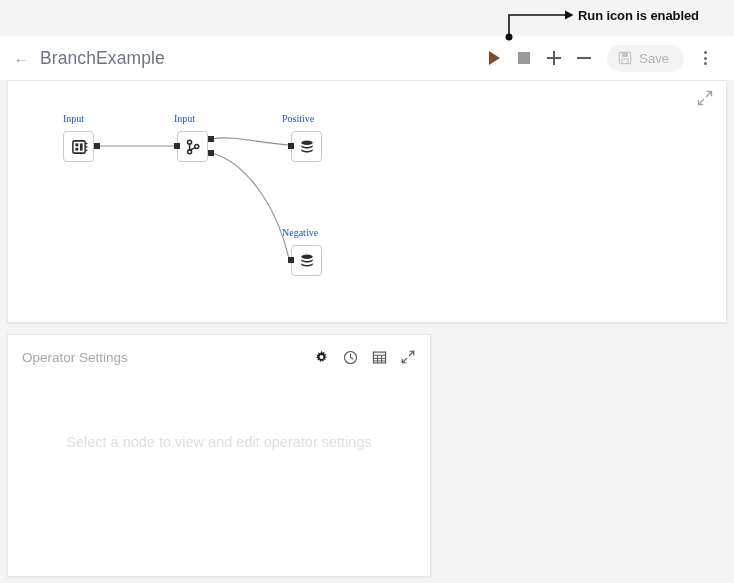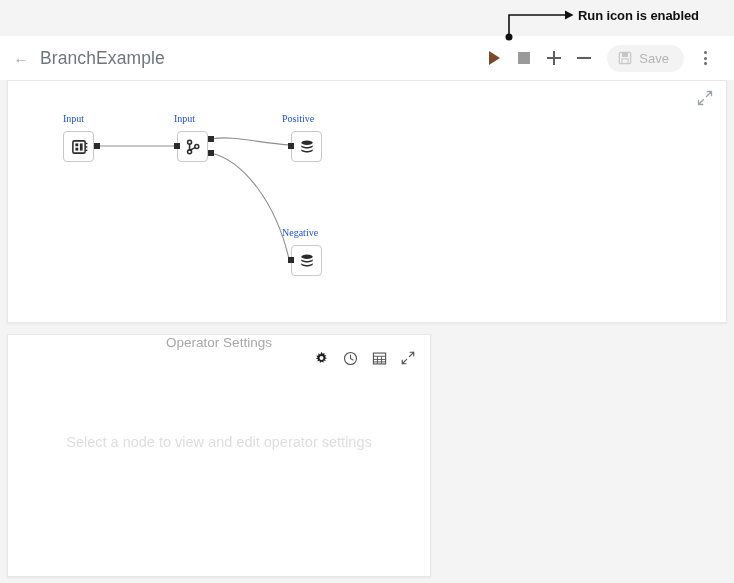--- a/index.html
+++ b/index.html
@@ -187,21 +187,20 @@
   }
   .panel-operator { left: 7px;   top: 334px; width: 424px; height: 243px; }
   .panel-schema   { left: 443px; top: 334px; width: 284px; height: 243px; }
 
   .panel-head {
     position: relative;
     height: 44px;
     display: flex;
     align-items: center;
     padding: 0 14px 0 14px;
-    flex-direction: column;
   }
   .panel-title {
     font-size: 13.5px;
     color: #a8a8a8;
     font-weight: 400;
   }
   .panel-icons {
     margin-left: auto;
     display: flex;
     align-items: center;

